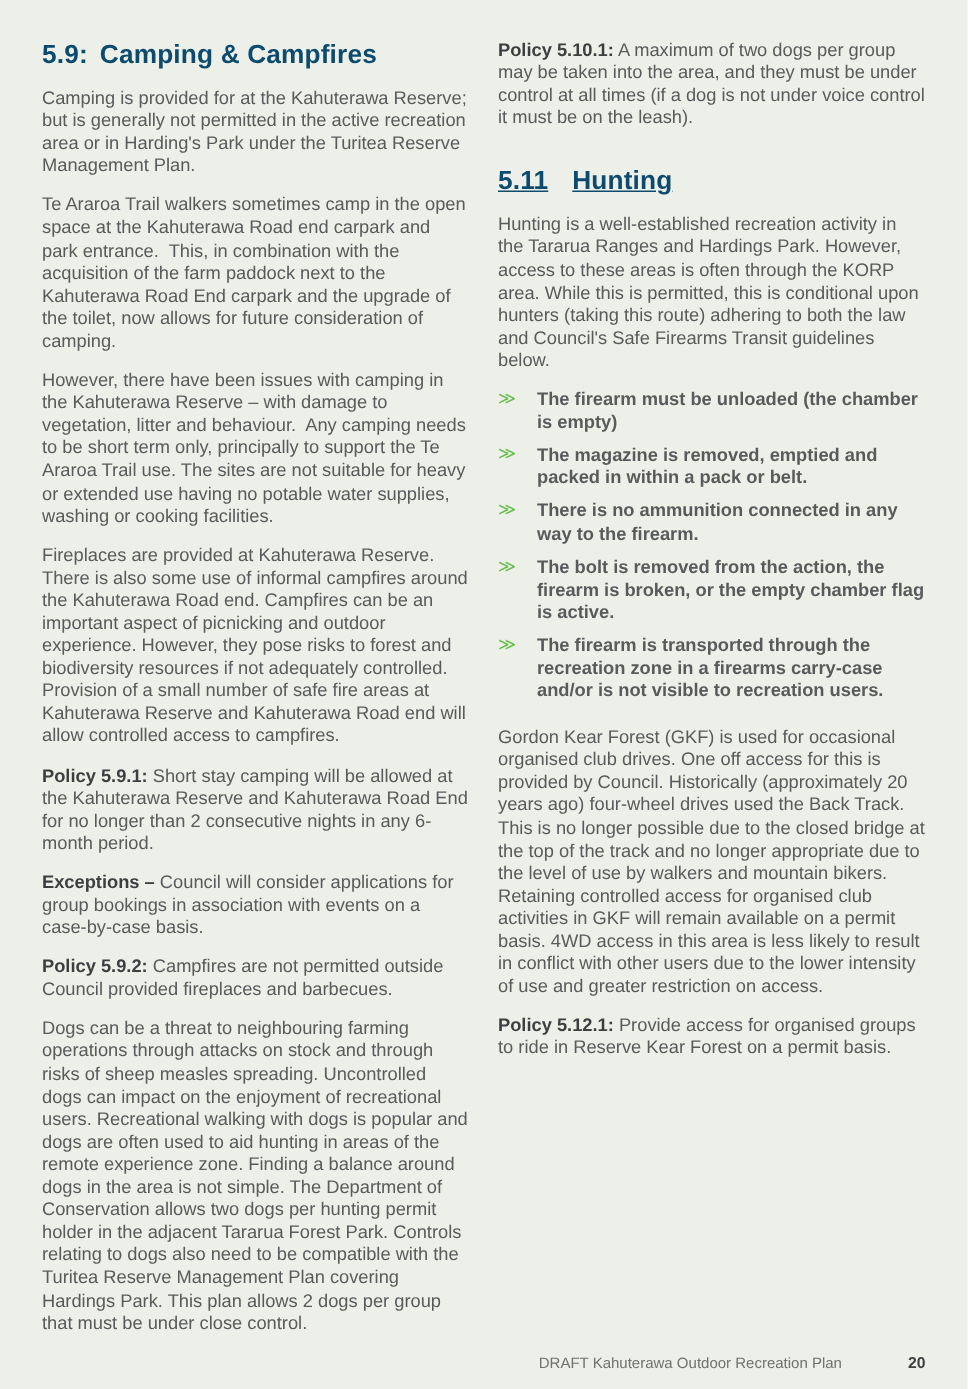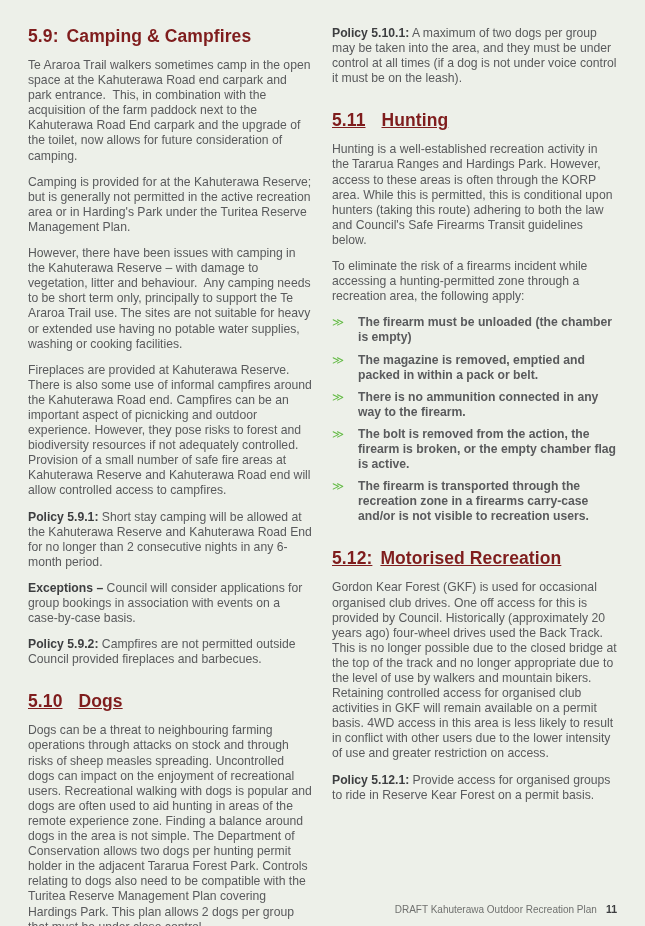--- a/index.html
+++ b/index.html
@@ -12,21 +12,21 @@
     overflow:hidden;
     box-sizing:border-box;
   }
   .cols {
     display:flex;
     gap:19px;
     padding:26px 28px 0 28px;
   }
   .col { width:285px; flex:0 0 285px; }
   h2 {
-    color:#7f1d1d;
+    color:#0c4a6e;
     font-size:17.5px;
     font-weight:bold;
     letter-spacing:0.1px;
     margin:0 0 11px 0;
     display:flex;
     align-items:baseline;
   }
   h2.spaced { margin-top:24px;text-decoration:underline; }
   .hnum { margin-right:8px; }
   h2.wide .hnum { margin-right:16px; }
@@ -51,58 +51,54 @@
     line-height:15.1px;
   }
   .btxt { flex:1;font-weight:bold; }
   .footer {
     position:absolute;
     right:28px; bottom:11px;
     font-size:10px;
     color:#70716f;
     display:flex;
     align-items:baseline;
+    gap:35px;
   }
   .fpage { font-weight:bold; color:#3d3e40; margin-left:9px; font-size:10.5px; }
 </style>
 </head>
 <body>
 
 <div class="page">
   <div class="cols">
 
     <div class="col">
       <h2>
         <span class="hnum">5.9:</span>
         <span class="htitle">Camping &amp; Campfires</span>
       </h2>
+      <p>Camping is provided for at the Kahuterawa Reserve; but is generally not permitted in the active recreation area or in Harding's Park under the Turitea Reserve Management Plan.</p>
       <p>Te Araroa Trail walkers sometimes camp in the open space at the Kahuterawa Road end carpark and park entrance.  This, in combination with the acquisition of the farm paddock next to the Kahuterawa Road End carpark and the upgrade of the toilet, now allows for future consideration of camping.</p>
-      <p>Camping is provided for at the Kahuterawa Reserve; but is generally not permitted in the active recreation area or in Harding's Park under the Turitea Reserve Management Plan.</p>
       <p>However, there have been issues with camping in the Kahuterawa Reserve – with damage to vegetation, litter and behaviour.  Any camping needs to be short term only, principally to support the Te Araroa Trail use. The sites are not suitable for heavy or extended use having no potable water supplies, washing or cooking facilities.</p>
       <p>Fireplaces are provided at Kahuterawa Reserve. There is also some use of informal campfires around the Kahuterawa Road end. Campfires can be an important aspect of picnicking and outdoor experience. However, they pose risks to forest and biodiversity resources if not adequately controlled. Provision of a small number of safe fire areas at Kahuterawa Reserve and Kahuterawa Road end will allow controlled access to campfires.</p>
       <p><strong>Policy 5.9.1:</strong><span> Short stay camping will be allowed at the Kahuterawa Reserve and Kahuterawa Road End for no longer than 2 consecutive nights in any 6-month period.</span></p>
       <p><strong>Exceptions –</strong><span> Council will consider applications for group bookings in association with events on a case-by-case basis.</span></p>
       <p><strong>Policy 5.9.2:</strong><span> Campfires are not permitted outside Council provided fireplaces and barbecues.</span></p>
 
-      <h2 class="spaced wide">
-        <span class="hnum">5.10</span>
-        <span class="htitle">Dogs</span>
-      </h2>
       <p>Dogs can be a threat to neighbouring farming operations through attacks on stock and through risks of sheep measles spreading. Uncontrolled dogs can impact on the enjoyment of recreational users. Recreational walking with dogs is popular and dogs are often used to aid hunting in areas of the remote experience zone. Finding a balance around dogs in the area is not simple. The Department of Conservation allows two dogs per hunting permit holder in the adjacent Tararua Forest Park. Controls relating to dogs also need to be compatible with the Turitea Reserve Management Plan covering Hardings Park. This plan allows 2 dogs per group that must be under close control.</p>
     </div>
 
     <div class="col">
       <p><strong>Policy 5.10.1:</strong><span> A maximum of two dogs per group may be taken into the area, and they must be under control at all times (if a dog is not under voice control it must be on the leash).</span></p>
 
       <h2 class="spaced wide">
         <span class="hnum">5.11</span>
         <span class="htitle">Hunting</span>
       </h2>
       <p>Hunting is a well-established recreation activity in the Tararua Ranges and Hardings Park. However, access to these areas is often through the KORP area. While this is permitted, this is conditional upon hunters (taking this route) adhering to both the law and Council's Safe Firearms Transit guidelines below.</p>
-      <p>To eliminate the risk of a firearms incident while accessing a hunting-permitted zone through a recreation area, the following apply:</p>
 
       <ul class="bullets">
         <li>
             <span class="chev">≫</span>
             <span class="btxt">The firearm must be unloaded (the chamber is empty)</span>
           </li>
         <li>
             <span class="chev">≫</span>
             <span class="btxt">The magazine is removed, emptied and packed in within a pack or belt.</span>
           </li>
@@ -113,27 +109,23 @@
         <li>
             <span class="chev">≫</span>
             <span class="btxt">The bolt is removed from the action, the firearm is broken, or the empty chamber flag is active.</span>
           </li>
         <li>
             <span class="chev">≫</span>
             <span class="btxt">The firearm is transported through the recreation zone in a firearms carry-case and/or is not visible to recreation users.</span>
           </li>
       </ul>
 
-      <h2 class="spaced">
-        <span class="hnum">5.12:</span>
-        <span class="htitle">Motorised Recreation</span>
-      </h2>
       <p>Gordon Kear Forest (GKF) is used for occasional organised club drives. One off access for this is provided by Council. Historically (approximately 20 years ago) four-wheel drives used the Back Track. This is no longer possible due to the closed bridge at the top of the track and no longer appropriate due to the level of use by walkers and mountain bikers. Retaining controlled access for organised club activities in GKF will remain available on a permit basis. 4WD access in this area is less likely to result in conflict with other users due to the lower intensity of use and greater restriction on access.</p>
       <p><strong>Policy 5.12.1:</strong><span> Provide access for organised groups to ride in Reserve Kear Forest on a permit basis.</span></p>
     </div>
 
   </div>
 
   <div class="footer">
     <span class="ftext">DRAFT Kahuterawa Outdoor Recreation Plan</span>
-    <span class="fpage">11</span>
+    <span class="fpage">20</span>
   </div>
 </div>
 
 </body></html>

